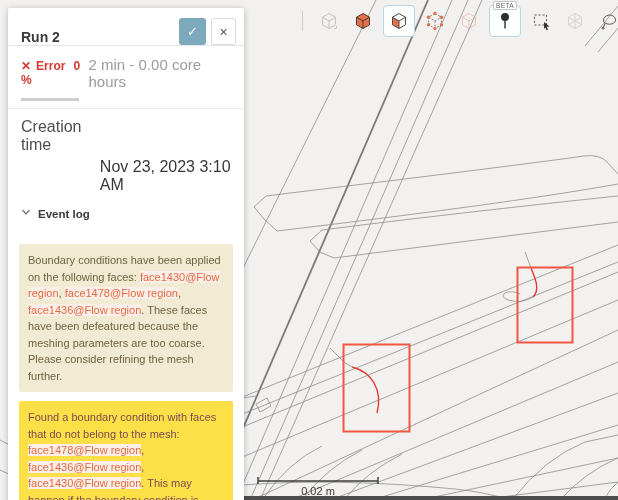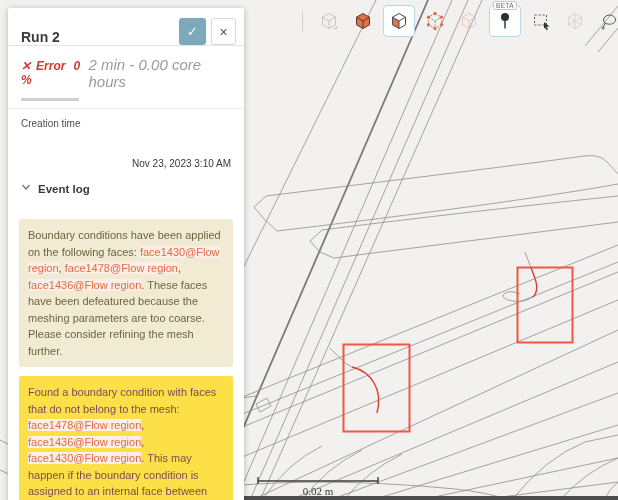--- a/index.html
+++ b/index.html
@@ -3,21 +3,21 @@
 <meta charset="utf-8">
 <style>
   * { margin:0; padding:0; box-sizing:border-box; }
   html,body { width:618px; height:500px; overflow:hidden;
     font-family:"Liberation Sans", sans-serif; background:#f2f1f0; }
 
   
   .viewport { position:absolute; inset:0; background:#f2f1f0; }
   .wire { position:absolute; left:0; top:0; }
   .scalebar-label { position:absolute; left:258px; top:485px; width:120px;
-    text-align:center; font-size:11px; color:#3a3a3a;font-family:Liberation Serif, serif; }
+    text-align:center; font-size:11px; color:#3a3a3a; }
   .bottom-strip { position:absolute; left:120px; right:0; bottom:0; height:4px;
     background:#4e4e4e; }
 
   
   .toolbar { position:absolute; left:296px; top:3px; height:36px;
     display:flex; align-items:center; }
   .tb-sep { width:1px; height:20px; background:#cfcfcf; margin:0 9px 0 6px; }
   .tb-ic { width:24px; height:24px; margin:0 5px; display:flex;
     align-items:center; justify-content:center; cursor:pointer; }
   .tb-box { width:32px; height:32px; margin:0 3px; display:flex; align-items:center;
@@ -32,29 +32,29 @@
   .panel { position:absolute; left:8px; top:8px; width:236px; background:#fff;
     border-radius:2px; box-shadow:0 1px 6px rgba(0,0,0,.25); }
   .p-head { display:flex; align-items:flex-end; height:38px;
     padding:0 8px 0 13px; border-bottom:1px solid #e4e4e4; }
   .p-title { flex:1; font-size:14px; font-weight:bold; color:#3b3b3b; }
   .btn-check { width:27px; height:27px; background:#7da9bd; border:none;
     border-radius:3px; color:#fff; font-size:13px; margin-right:5px; cursor:pointer; }
   .btn-close { width:25px; height:27px; background:#fff; border:1px solid #d9d9d9;
     border-radius:3px; color:#555; font-size:14px; cursor:pointer; }
   .status-row { display:flex; justify-content:space-between; align-items:center;
-    padding:10px 13px 0 13px;font-style:italic; }
+    padding:10px 13px 0 13px; }
   .status-left { font-size:12px; font-weight:bold; color:#d53a32; }
   .status-left .err-x { margin-right:5px; }
   .status-left .pct { margin-left:8px; font-weight:bold; }
   .status-meta { font-size:15px; color:#9b9b9b; }
   .progress { margin:8px 0 0 13px; width:58px; height:3px; background:#cfcfcf; }
   .hr { border-bottom:1px solid #ececec; margin-top:7px; }
   .field-row { display:flex; justify-content:space-between; padding:9px 13px;
-    font-size:10px; }
+    font-size:16px; }
   .field-label { color:#4e4e4e; }
   .field-value { color:#383838;margin-top:40px; }
   .log-head { display:flex; align-items:flex-start; padding:5px 13px 24px 13px;
     font-size:11.5px; font-weight:bold; color:#3b3b3b; cursor:pointer; }
   .log-head svg { margin-right:7px; }
   .msg { margin:0 11px; padding:8px 9px; border-radius:2px; font-size:11px;
     line-height:1.5; }
   .msg-warn { background:#f0ebd2; color:#6f6342; }
   .msg-err  { background:#fde047; color:#7d4a54; margin-top:9px; }
   .face-link { color:#e06c43; background:#fdeee8; cursor:pointer; }

